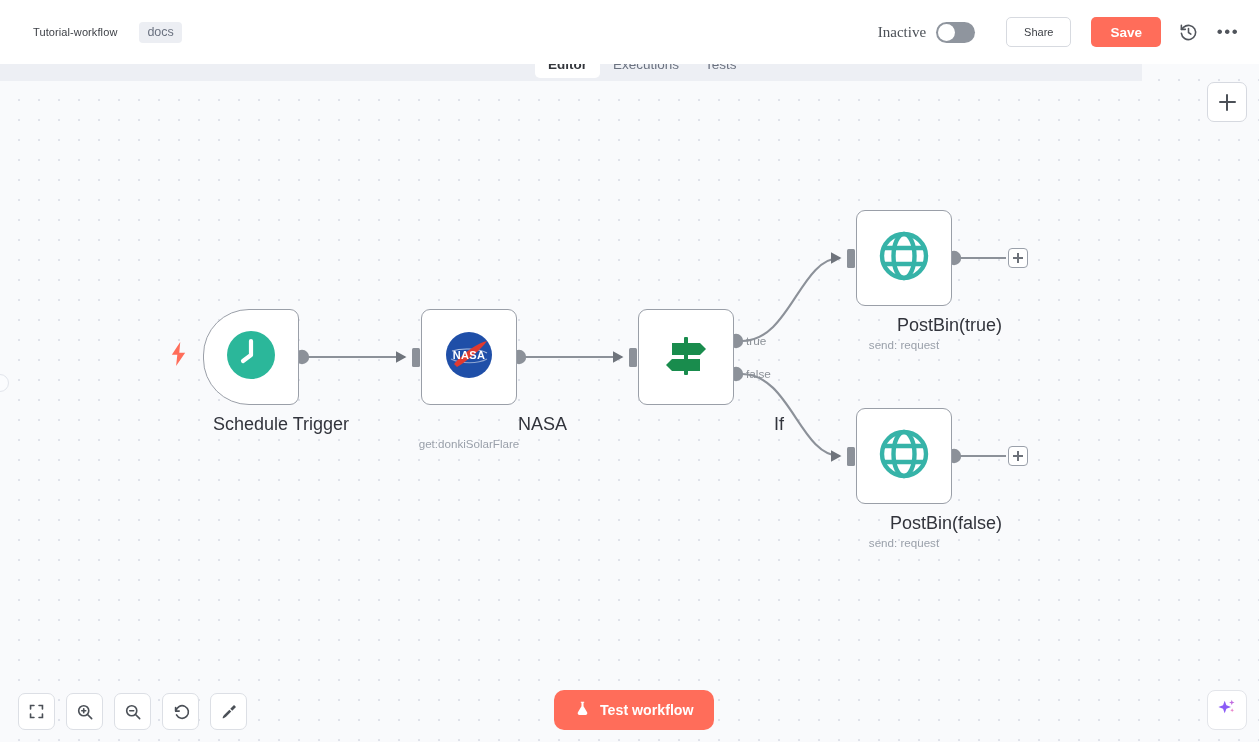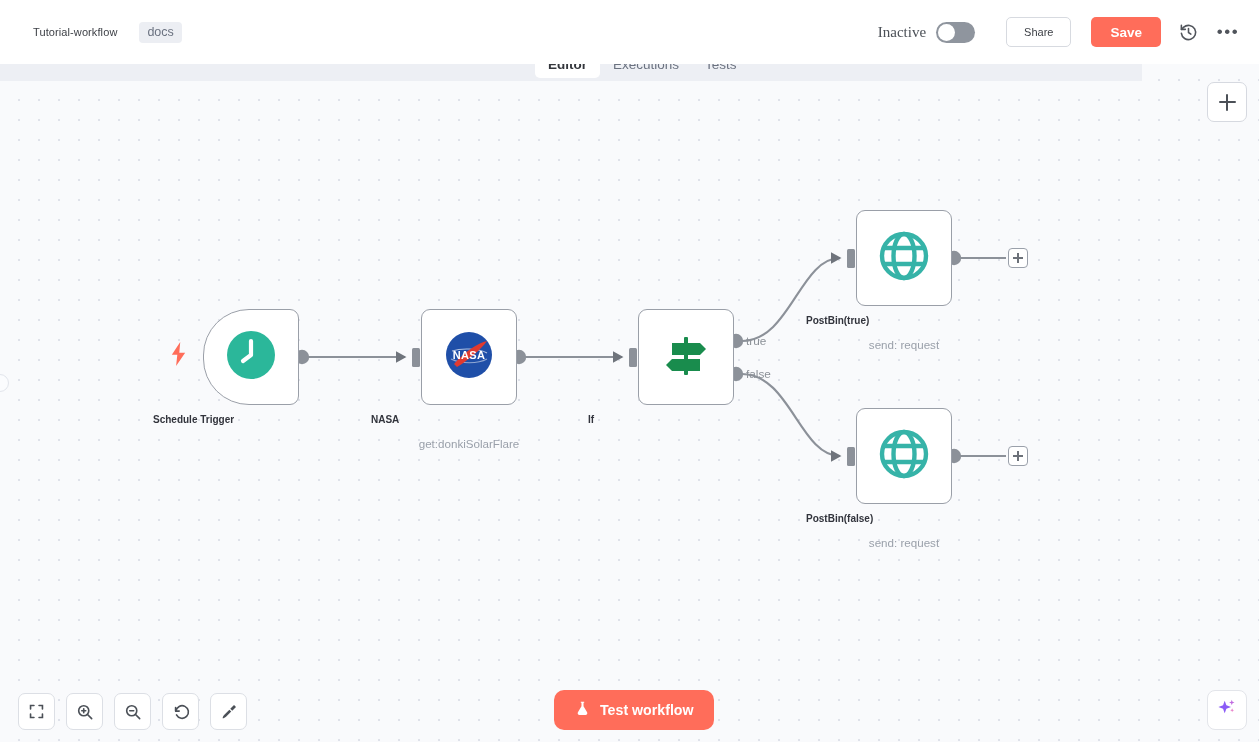--- a/index.html
+++ b/index.html
@@ -111,22 +111,22 @@
     border: 1.7px solid #9a9fa8;
     display: flex; align-items: center; justify-content: center;
     cursor: pointer;
   }
   .node.std { width: 96px; height: 96px; border-radius: 9px; }
   .node.trigger {
     width: 96px; height: 96px;
     border-radius: 46px 9px 9px 46px;
   }
   .node-label {
-    position: absolute; text-align: left;
-    font-size: 10px; font-weight: 700; color: #32343c;
+    position: absolute; text-align: right;
+    font-size: 18px; font-weight: 400; color: #32343c;
     white-space: nowrap;
   }
   .node-sub {
     position: absolute; text-align: center;
     font-size: 11.6px; color: #9aa0aa; white-space: nowrap;
   }
   .port-label {
     position: absolute; font-size: 11.8px; color: #8b9097;
     white-space: nowrap;
   }

